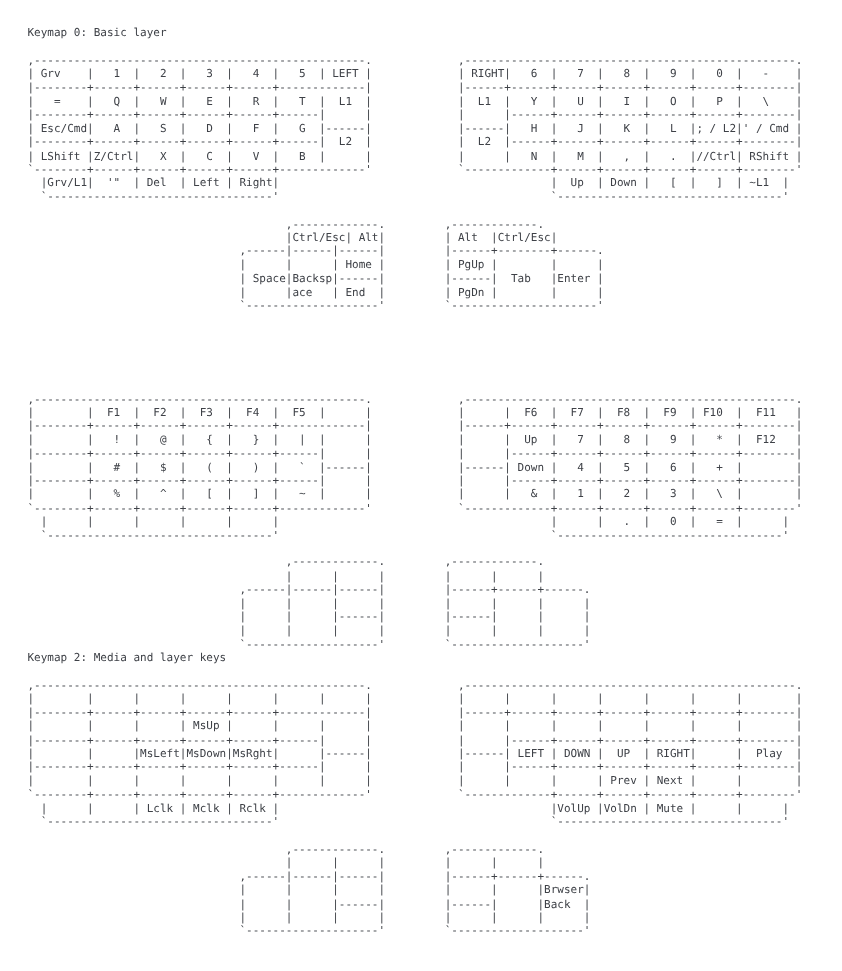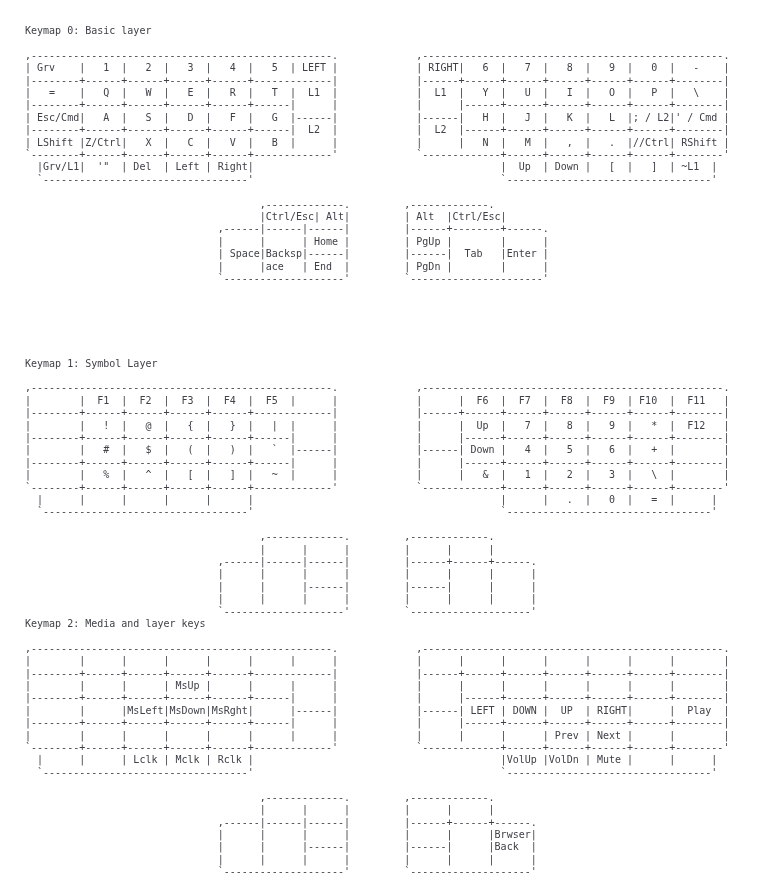--- a/index.html
+++ b/index.html
@@ -59,21 +59,20 @@
                                        ,-------------.         ,-------------.
                                        |Ctrl/Esc| Alt|         | Alt  |Ctrl/Esc|
                                 ,------|------|------|         |------+--------+------.
                                 |      |      | Home |         | PgUp |        |      |
                                 | Space|Backsp|------|         |------|  Tab   |Enter |
                                 |      |ace   | End  |         | PgDn |        |      |
                                 `--------------------'         `----------------------'</pre>
   </section>
 
   <section class="keymap-section" id="sec-keymap-1">
-    <pre class="km-title">Keymap 1: Symbol Layer</pre>
     <pre class="km-art">,--------------------------------------------------.             ,--------------------------------------------------.
 |        |  F1  |  F2  |  F3  |  F4  |  F5  |      |             |      |  F6  |  F7  |  F8  |  F9  | F10  |  F11   |
 |--------+------+------+------+------+-------------|             |------+------+------+------+------+------+--------|
 |        |   !  |   @  |   {  |   }  |   |  |      |             |      |  Up  |   7  |   8  |   9  |   *  |  F12   |
 |--------+------+------+------+------+------|      |             |      |------+------+------+------+------+--------|
 |        |   #  |   $  |   (  |   )  |   `  |------|             |------| Down |   4  |   5  |   6  |   +  |        |
 |--------+------+------+------+------+------|      |             |      |------+------+------+------+------+--------|
 |        |   %  |   ^  |   [  |   ]  |   ~  |      |             |      |   &amp;  |   1  |   2  |   3  |   \  |        |
 `--------+------+------+------+------+-------------'             `-------------+------+------+------+------+--------'
   |      |      |      |      |      |                                         |      |   .  |   0  |   =  |      |

